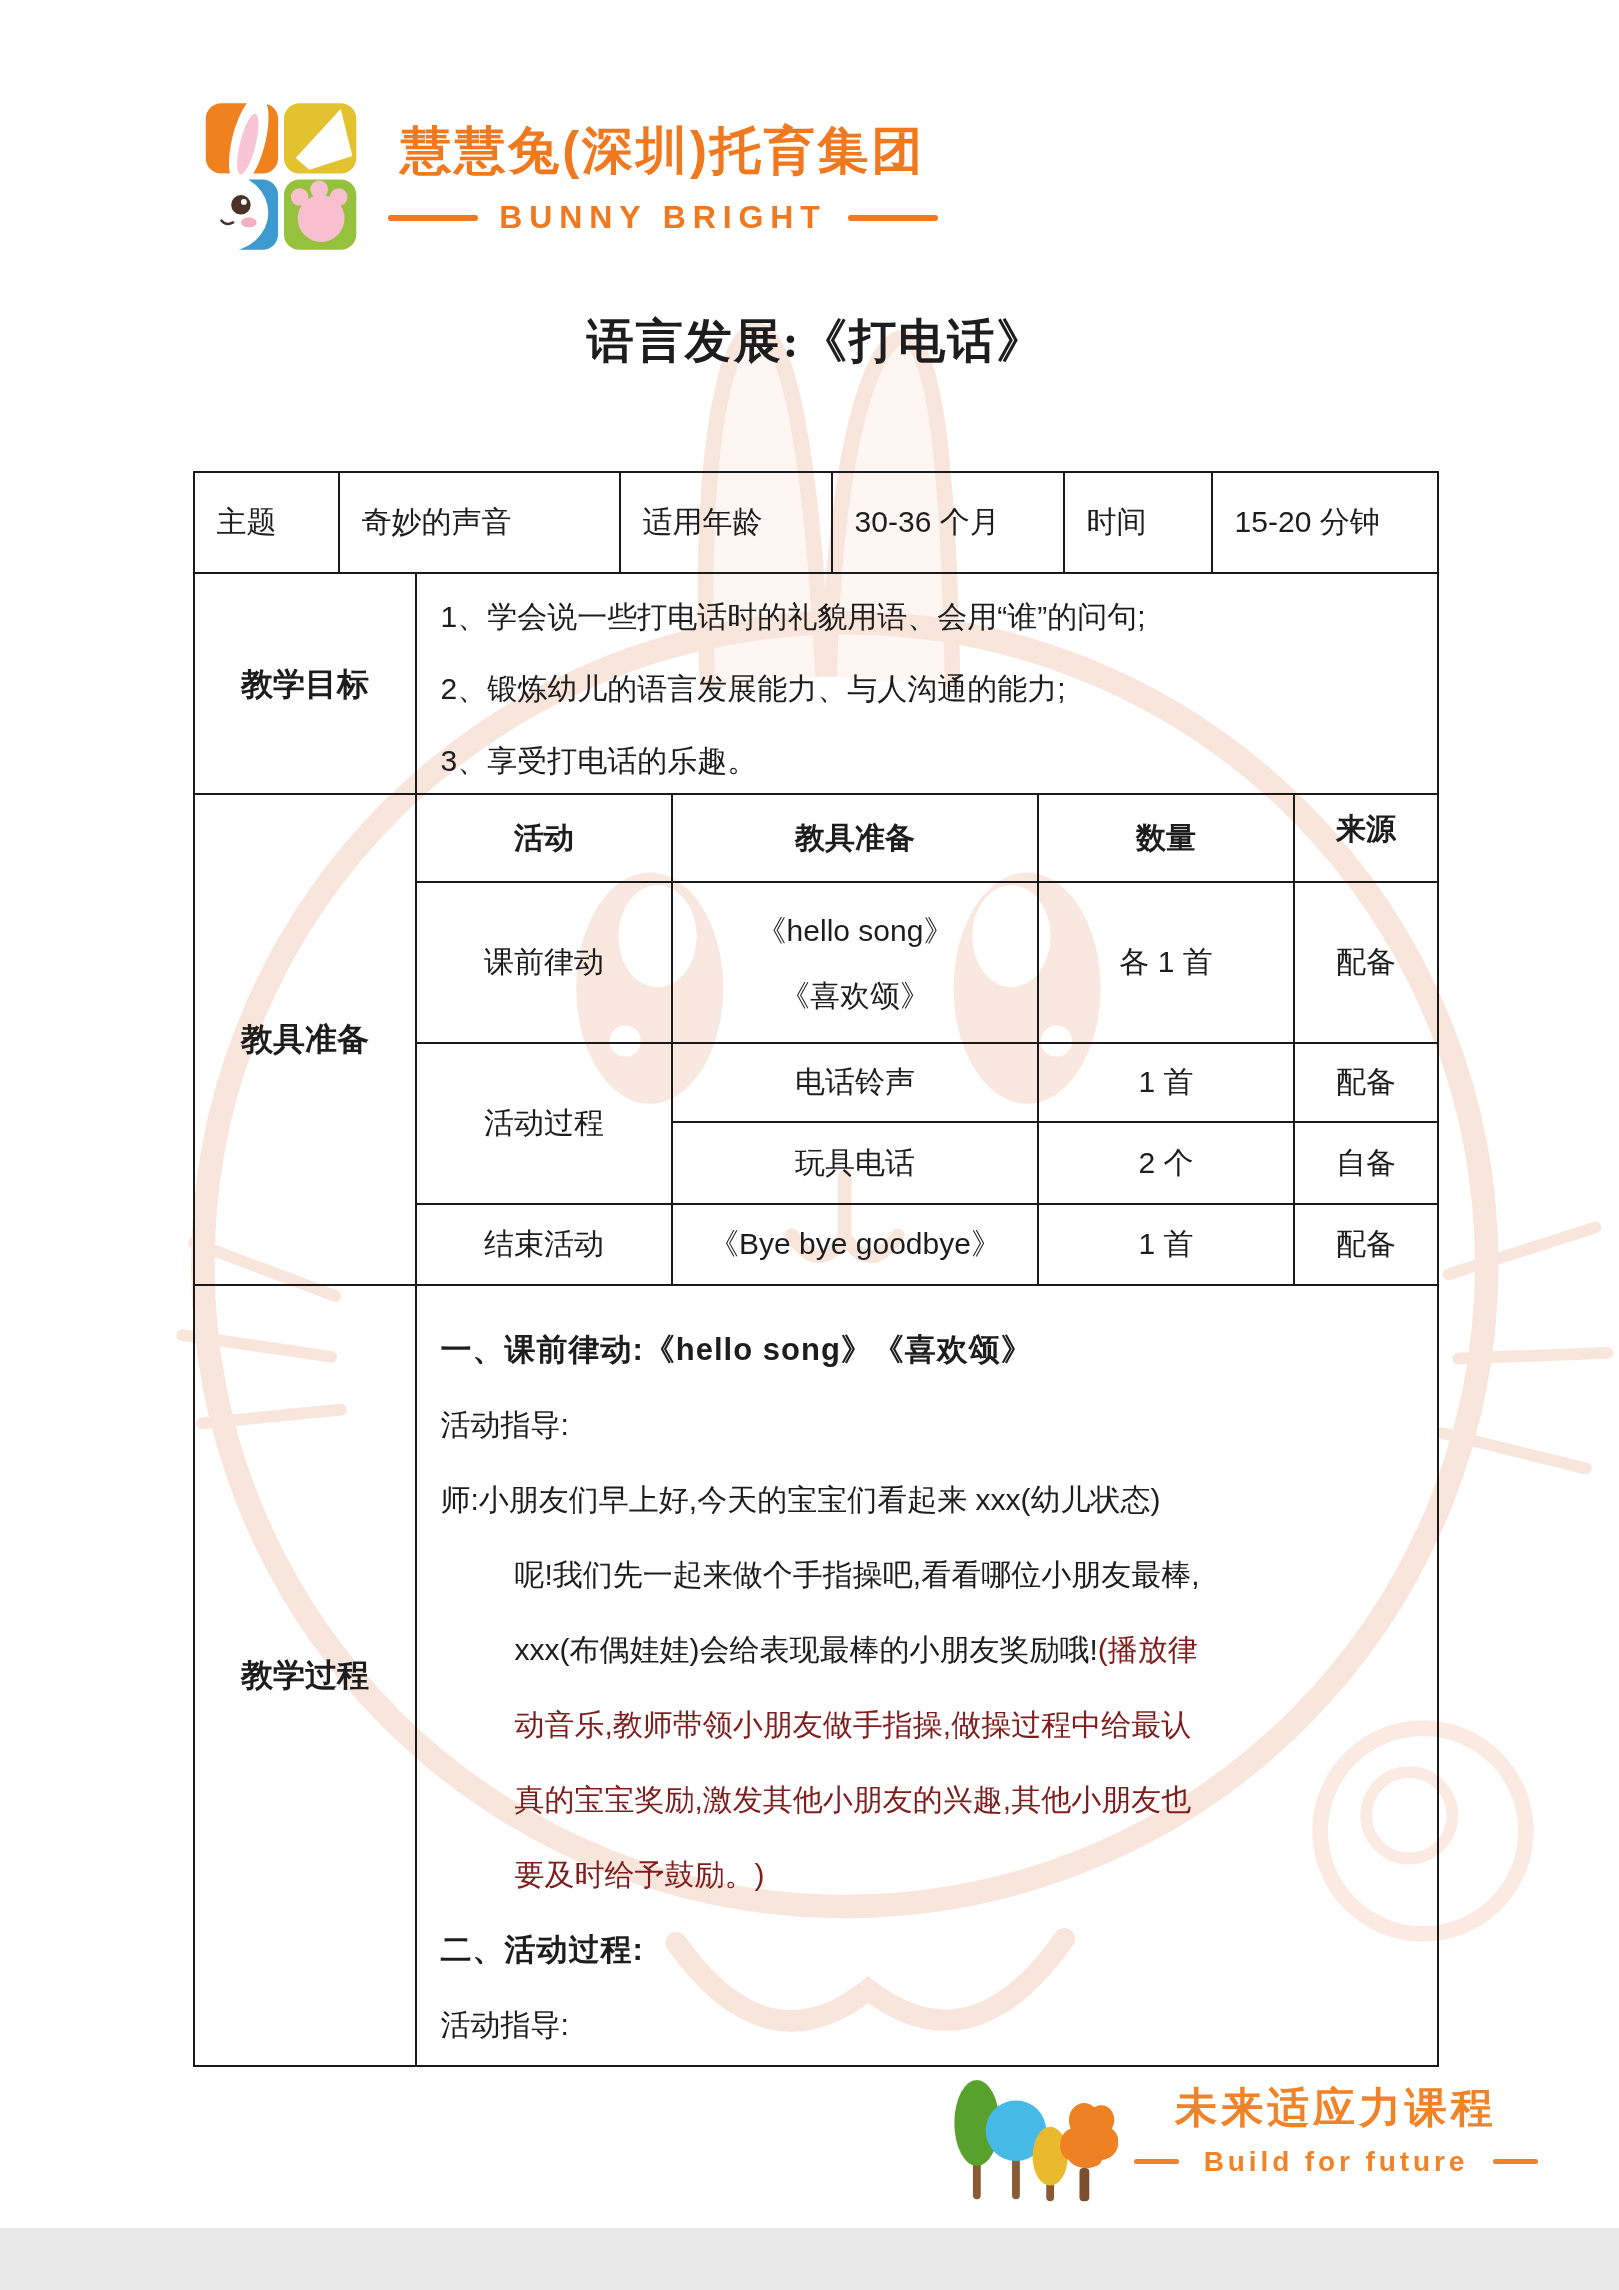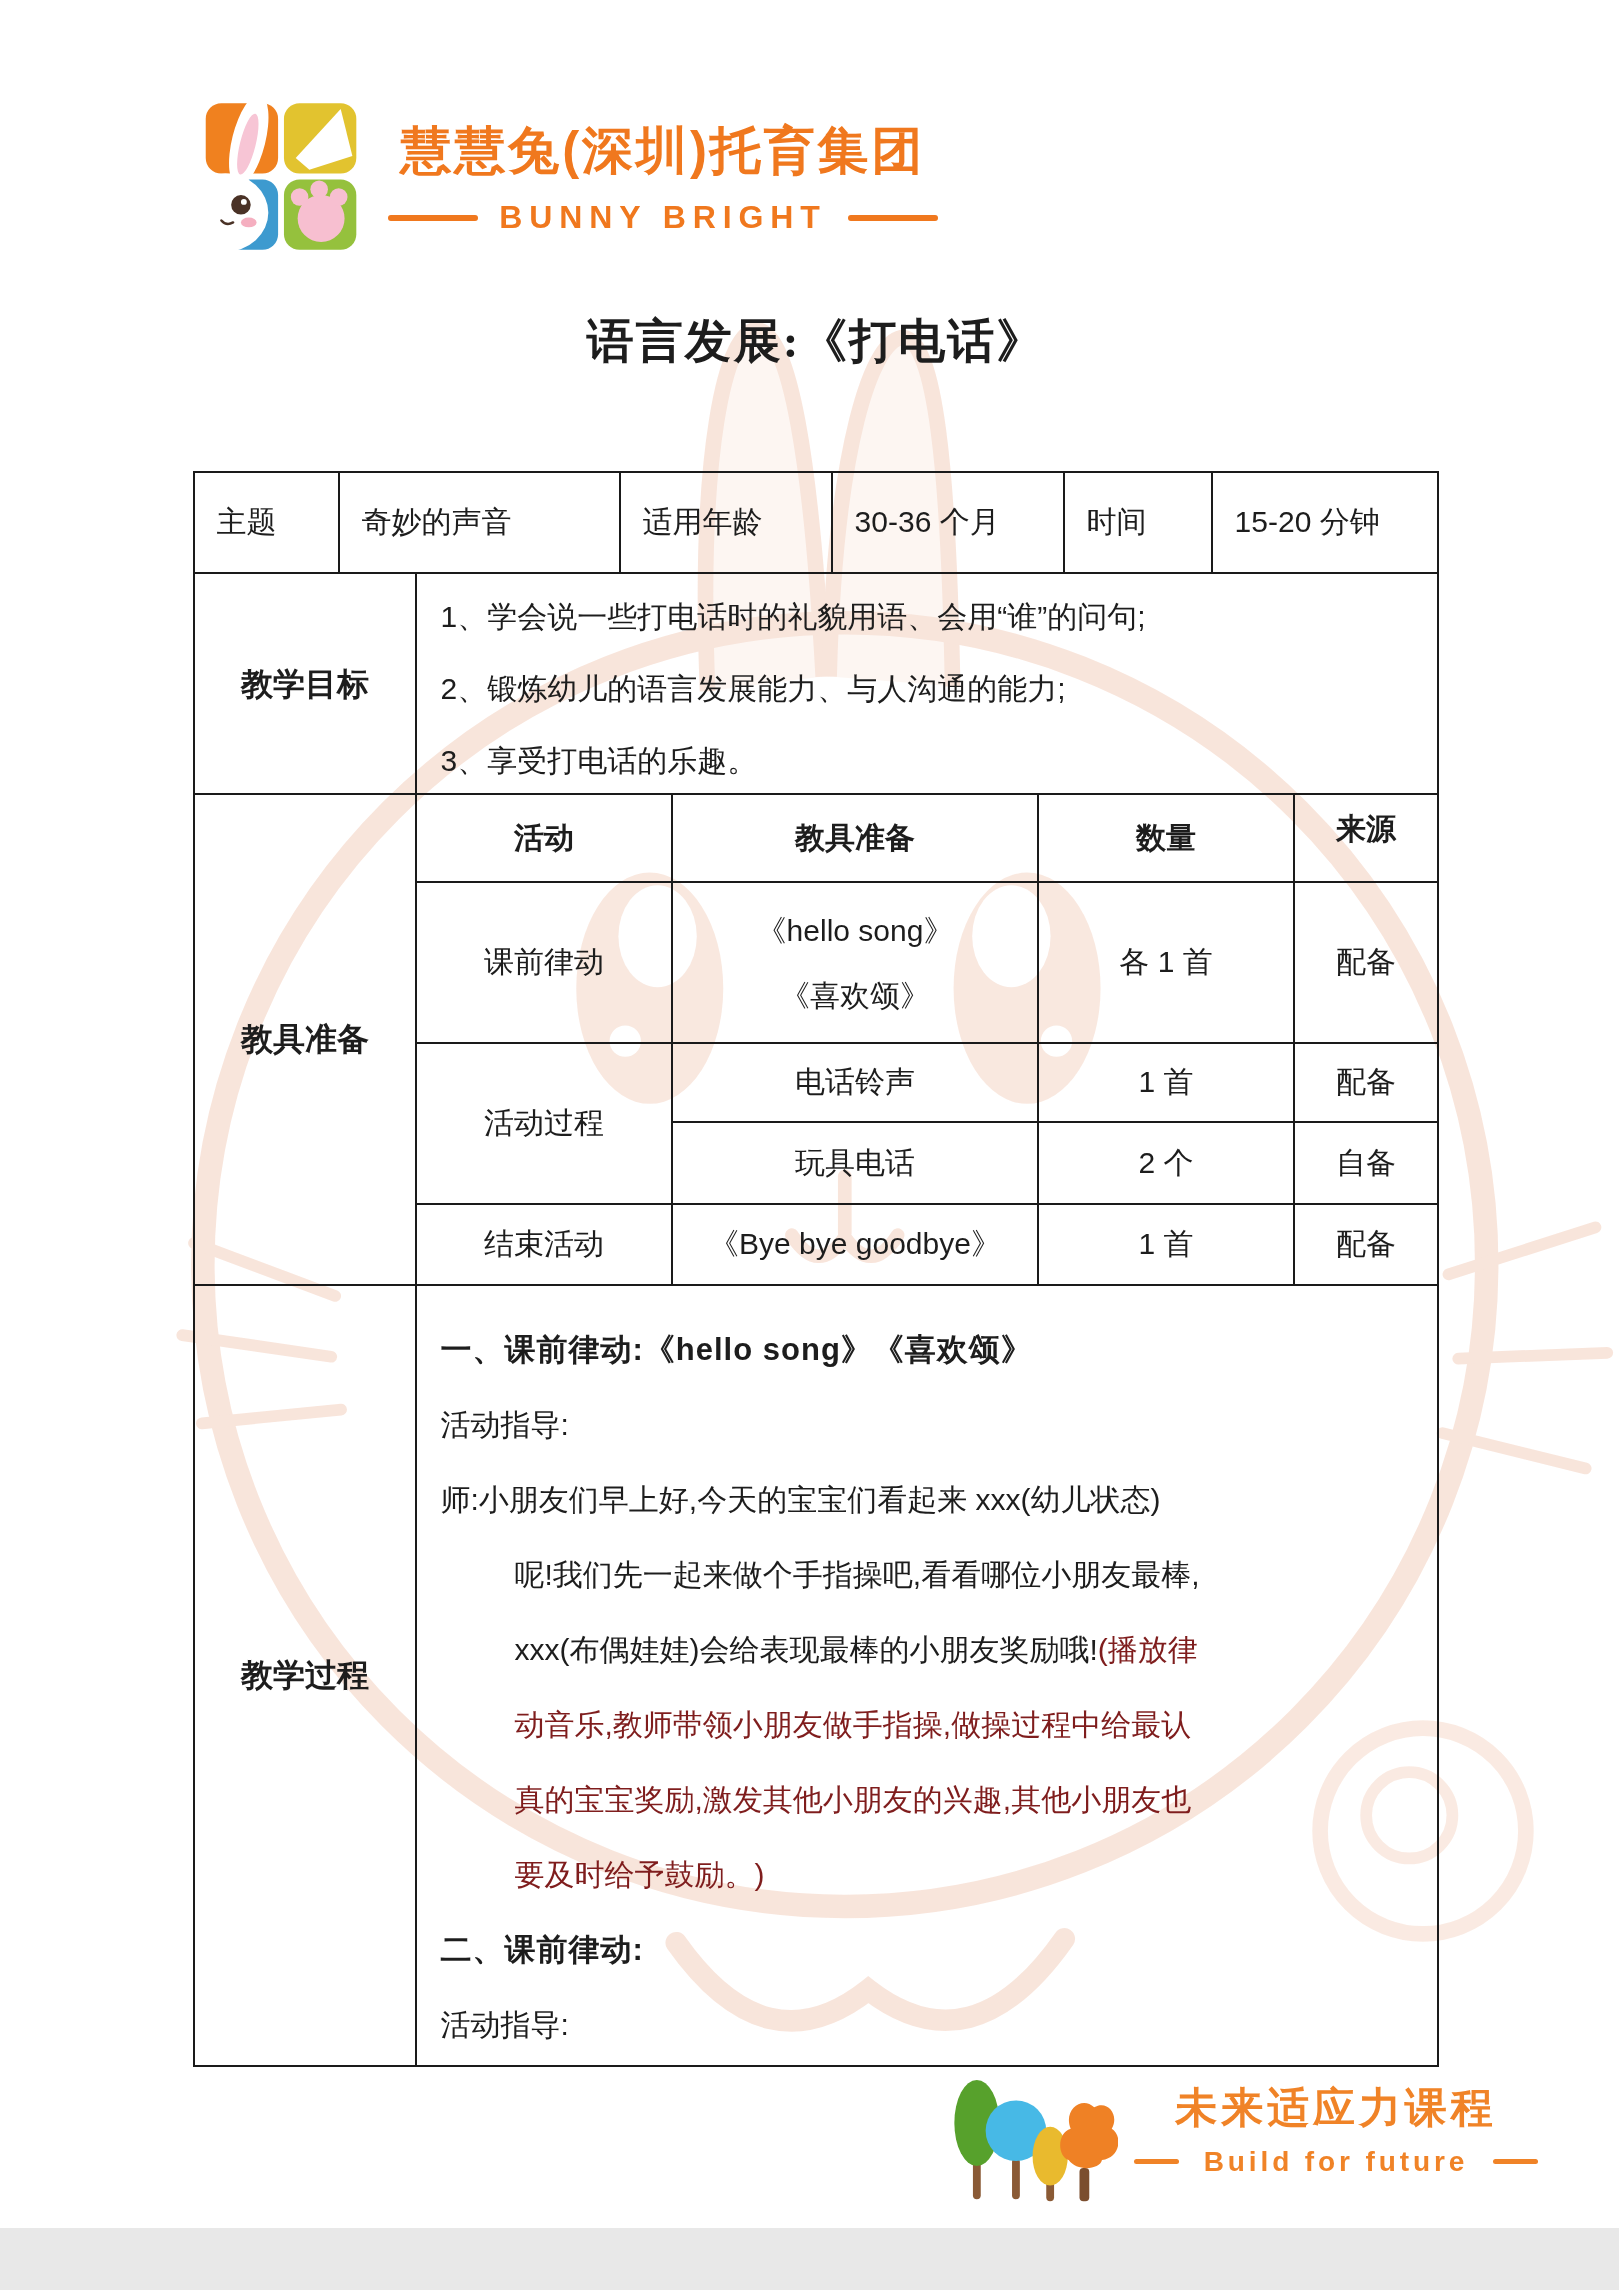--- a/index.html
+++ b/index.html
@@ -195,21 +195,21 @@
         <div class="cell rowlabel">教学过程</div>
         <div class="bl proc">
           <div class="pl h">一、课前律动:《hello song》《喜欢颂》</div>
           <div class="pl">活动指导:</div>
           <div class="pl">师:小朋友们早上好,今天的宝宝们看起来 xxx(幼儿状态)</div>
           <div class="pl ind">呢!我们先一起来做个手指操吧,看看哪位小朋友最棒,</div>
           <div class="pl ind"><span>xxx(布偶娃娃)会给表现最棒的小朋友奖励哦!</span><span class="red">(播放律</span></div>
           <div class="pl ind red">动音乐,教师带领小朋友做手指操,做操过程中给最认</div>
           <div class="pl ind red">真的宝宝奖励,激发其他小朋友的兴趣,其他小朋友也</div>
           <div class="pl ind red">要及时给予鼓励。)</div>
-          <div class="pl h">二、课前律动:</div>
+          <div class="pl h">二、活动过程:</div>
           <div class="pl">活动指导:</div>
         </div>
       </div>
 
     </div>
 
     <div class="footer-brand">
       <svg width="165" height="131" viewBox="0 0 168 134" xmlns="http://www.w3.org/2000/svg">
         <rect x="20" y="60" width="8" height="66" rx="4" fill="#8A5A35"></rect>
         <ellipse cx="24" cy="48" rx="23" ry="44" fill="#57A12C"></ellipse>

